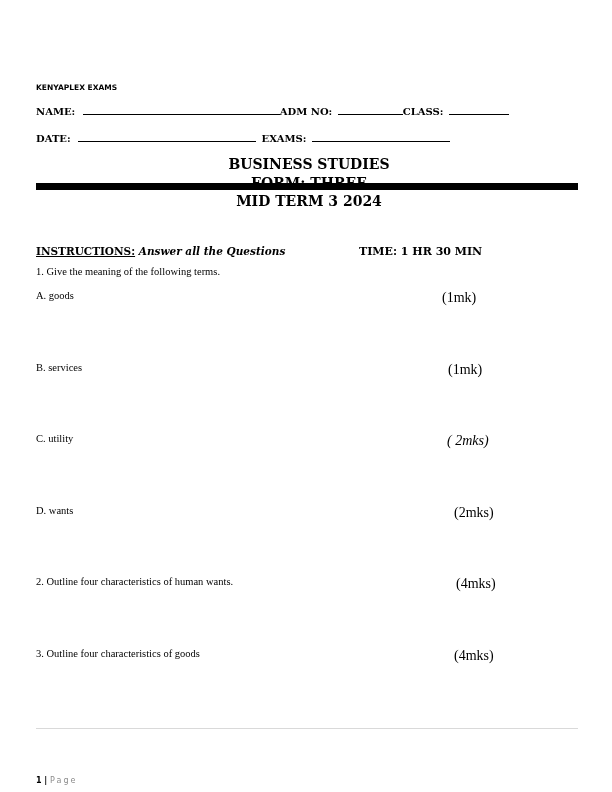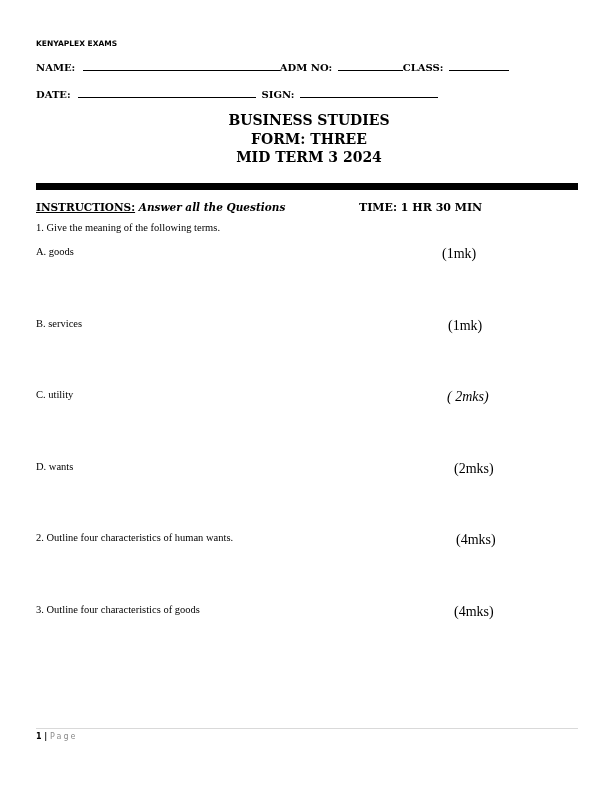--- a/index.html
+++ b/index.html
@@ -1,17 +1,17 @@
 <!DOCTYPE html>
 <html><head>
 <meta charset="utf-8">
 <style>
   html, body { margin: 0; padding: 0; }
   body { width: 612px; height: 792px; background: #ffffff; position: relative; overflow: hidden; color: #000; }
-  .abs { position: absolute; white-space: nowrap; }
+  .abs { position: absolute; white-space: nowrap; margin-top: 44px; }
   .brand { font-family: "DejaVu Sans", sans-serif; font-weight: bold; font-size: 7.5px; left: 36px; top: 39px; }
   .hdr { font-family: "DejaVu Serif", serif; font-weight: bold; font-size: 10px; }
   .line { display: inline-block; border-bottom: 1px solid #000; height: 9px; vertical-align: baseline; }
   .title { font-family: "DejaVu Serif", serif; font-weight: bold; font-size: 14px; left: 0; width: 612px; text-align: center; margin-left: 3px; }
   .bar { position: absolute; left: 36px; top: 183px; width: 542px; height: 7px; background: #000; }
   .instr { font-family: "DejaVu Serif", serif; font-weight: bold; font-size: 10.5px; left: 36px; top: 201px; }
   .instr .u { text-decoration: underline; }
   .instr .i { font-style: italic; }
   .time { font-family: "DejaVu Serif", serif; font-weight: bold; font-size: 11px; left: 359px; top: 201px; }
   .q { font-family: "Liberation Serif", serif; font-size: 10.5px; left: 36px; }
@@ -29,21 +29,21 @@
 <div class="abs hdr" style="left:36px; top:61px;">
   <span>NAME:</span>
   <span class="line" style="width:197px; margin-left:4px;"></span><span>ADM NO:</span>
   <span class="line" style="width:65px; margin-left:2px;"></span><span>CLASS:</span>
   <span class="line" style="width:60px; margin-left:2px;"></span>
 </div>
 
 <div class="abs hdr" style="left:36px; top:88px;">
   <span>DATE:</span>
   <span class="line" style="width:178px; margin-left:4px;"></span>
-  <span style="margin-left:2px;">SIGN:</span>
+  <span style="margin-left:2px;">EXAMS:</span>
   <span class="line" style="width:138px; margin-left:2px;"></span>
 </div>
 
 <div class="abs title" style="top:112px;">BUSINESS STUDIES</div>
 <div class="abs title" style="top:131px;">FORM: THREE</div>
 <div class="abs title" style="top:149px;">MID TERM 3 2024</div>
 
 <div class="bar"></div>
 
 <div class="abs instr">

